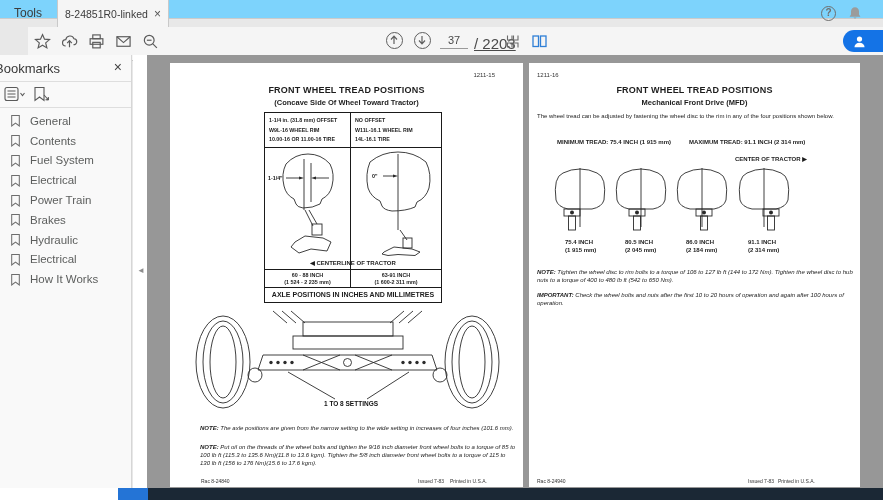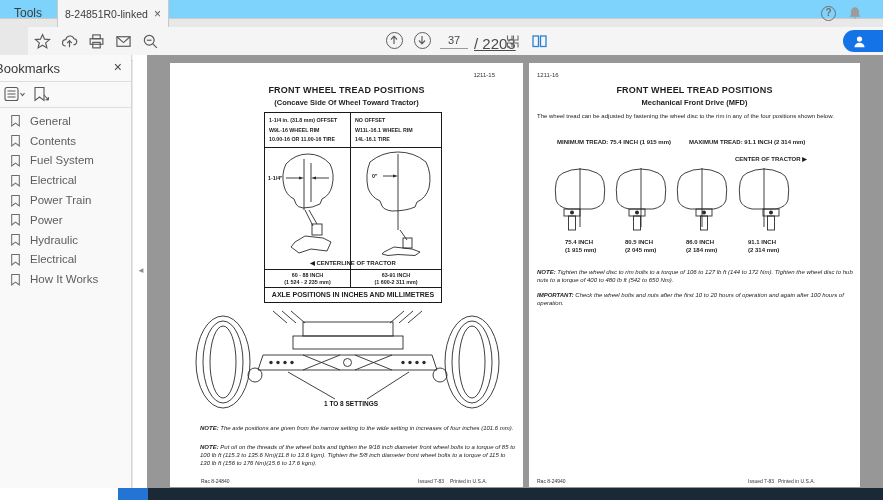--- a/index.html
+++ b/index.html
@@ -225,21 +225,21 @@
       <div class="sb-item">
         <svg viewBox="0 0 13 15" fill="none" stroke="#6d6d6d" stroke-width="1.2">
             <path d="M2 1.5 h9 v12.5 l-4.5 -3.5 L2 14 Z"></path>
           </svg>
         <span>Power Train</span>
       </div>
       <div class="sb-item">
         <svg viewBox="0 0 13 15" fill="none" stroke="#6d6d6d" stroke-width="1.2">
             <path d="M2 1.5 h9 v12.5 l-4.5 -3.5 L2 14 Z"></path>
           </svg>
-        <span>Power</span>
+        <span>Brakes</span>
       </div>
       <div class="sb-item">
         <svg viewBox="0 0 13 15" fill="none" stroke="#6d6d6d" stroke-width="1.2">
             <path d="M2 1.5 h9 v12.5 l-4.5 -3.5 L2 14 Z"></path>
           </svg>
         <span>Hydraulic</span>
       </div>
       <div class="sb-item">
         <svg viewBox="0 0 13 15" fill="none" stroke="#6d6d6d" stroke-width="1.2">
             <path d="M2 1.5 h9 v12.5 l-4.5 -3.5 L2 14 Z"></path>

